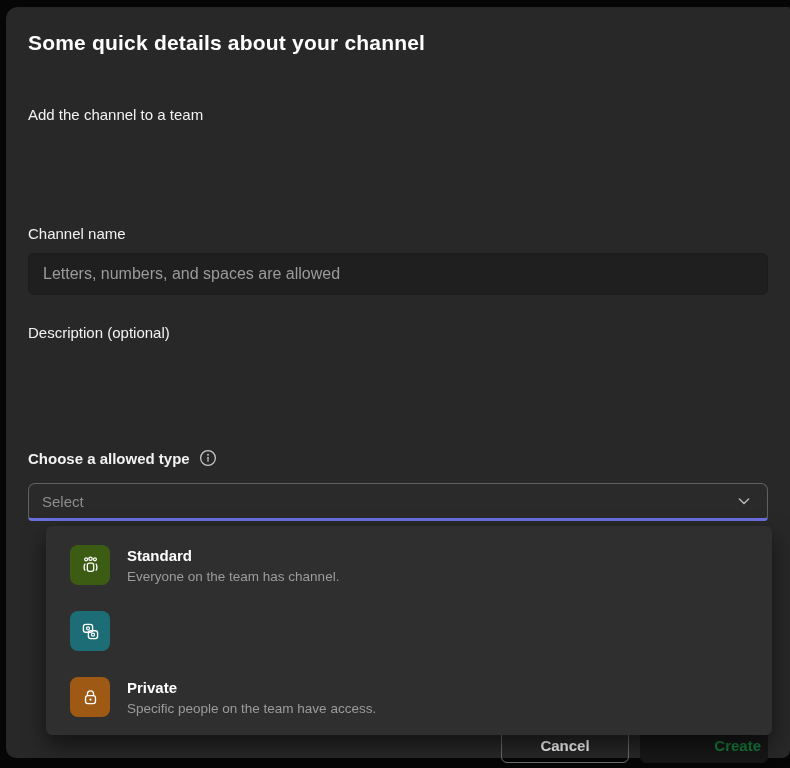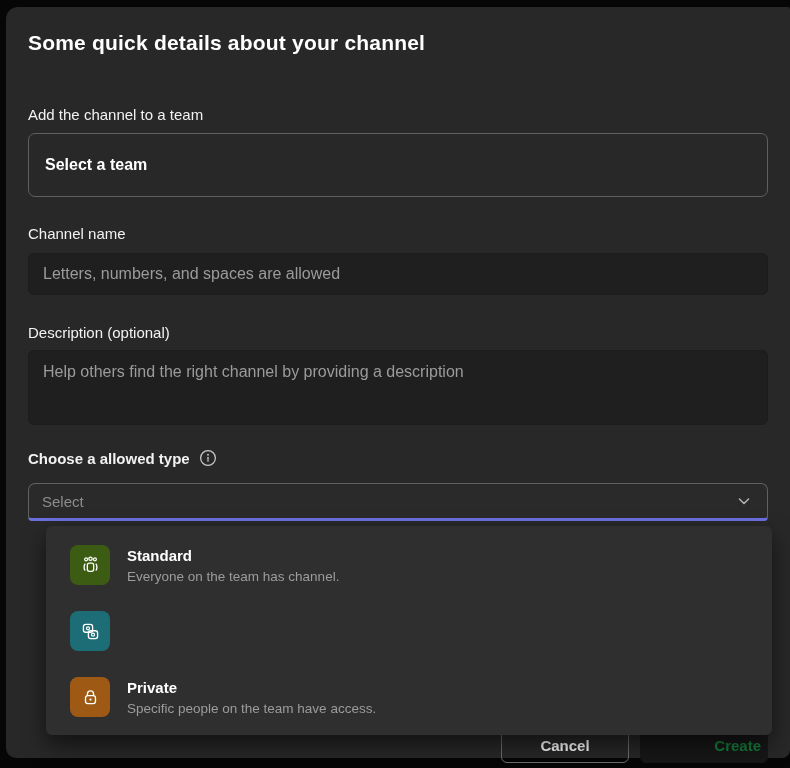--- a/index.html
+++ b/index.html
@@ -57,29 +57,25 @@
 </style>
 </head>
 <body>
 
 <div class="stage">
   <div class="dialog">
 
     <div class="abs title">Some quick details about your channel</div>
 
     <div class="abs field-label lbl-team">Add the channel to a team</div>
-    <div class="abs team-box">
-      <span>Select a team</span>
-    </div>
 
     <div class="abs field-label lbl-name">Channel name</div>
     <input class="abs text-input" type="text" placeholder="Letters, numbers, and spaces are allowed" style="">
 
     <div class="abs field-label lbl-desc">Description (optional)</div>
-    <textarea class="abs desc-area" placeholder="Help others find the right channel by providing a description" style=""></textarea>
 
     <div class="abs type-row">
       <span class="field-label">Choose a allowed type</span>
       <span>
         <svg class="info-svg" width="18" height="18" viewBox="0 0 20 20" fill="none">
           <circle cx="10" cy="10" r="8.2" stroke="#c8c8c8" stroke-width="1.4"></circle>
           <circle cx="10" cy="6.4" r="1" fill="#c8c8c8"></circle>
           <rect x="9.3" y="8.6" width="1.4" height="5.6" rx="0.7" fill="#c8c8c8"></rect>
         </svg>
       </span>

